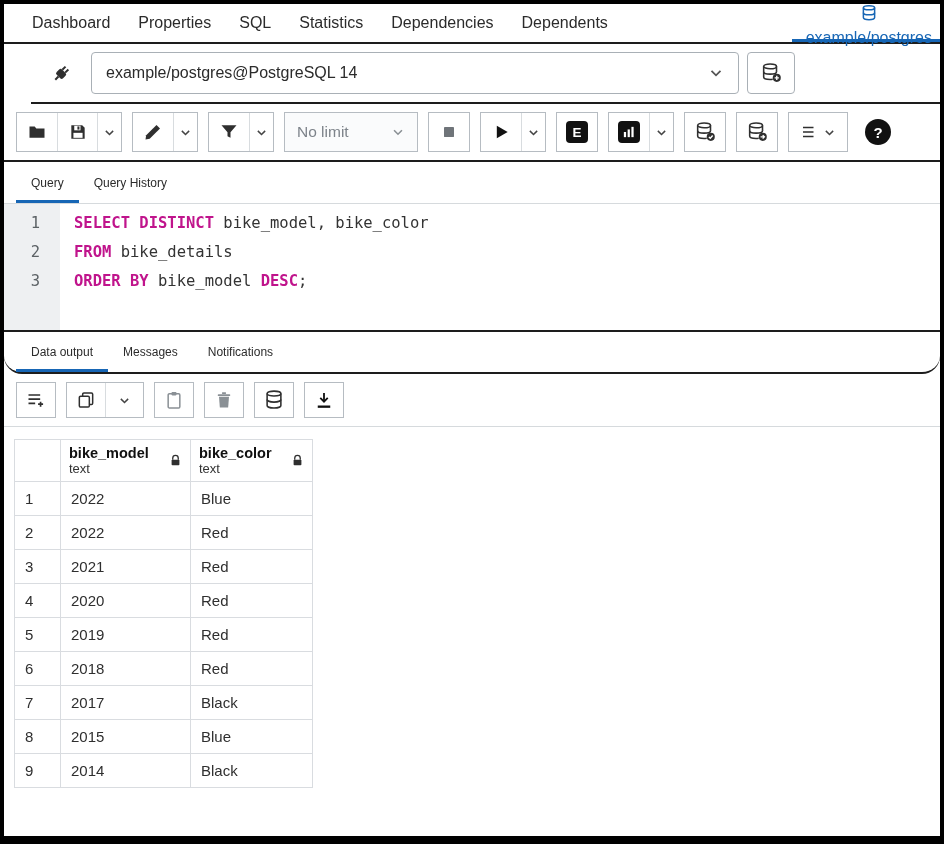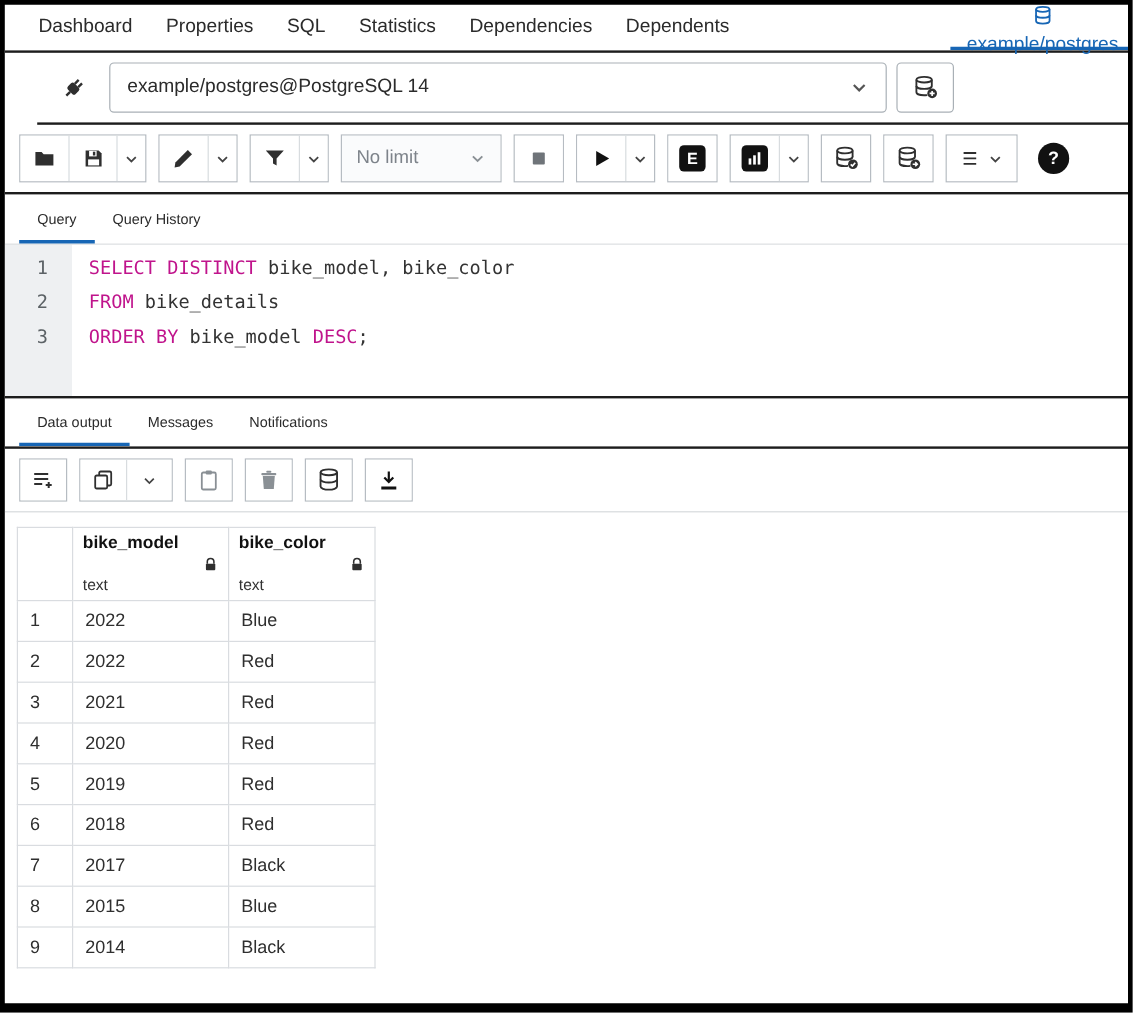--- a/index.html
+++ b/index.html
@@ -43,40 +43,40 @@
   .qtab { display: flex; align-items: center; padding: 0 15px; font-size: 12px; color: #2b2b2b; cursor: pointer; }
   .qtab.active { box-shadow: inset 0 -3px 0 #1766b5; }
 
   
   .editor { min-height: 128px; padding: 5px 0 14px; border-bottom: 2px solid #1d1d1d;
             background: linear-gradient(to right, #eef0f2 0, #eef0f2 56px, #fff 56px);
             font-family: "DejaVu Sans Mono", "Liberation Mono", monospace; font-size: 15.5px; line-height: 29px; cursor: text; }
   .eline { display: flex; }
   .gut { width: 56px; padding-right: 20px; text-align: right; color: #5c6266; }
   .code { padding-left: 14px; white-space: pre; color: #333; }
-  .kw { color: #c0148c; font-weight: normal; }
-
-  
-  .otabs { display: flex; align-items: stretch; height: 42px; padding-left: 12px; border-bottom: 2px solid #1d1d1d; }
+  .kw { color: #c0148c; font-weight: bold; }
+
+  
+  .otabs { display: flex; align-items: stretch; height: 42px; padding-left: 12px; border-bottom: 2px solid #1d1d1d; border-radius: 18px; }
 
   
   .rtool { display: flex; align-items: center; gap: 10px; padding: 8px 12px; border-bottom: 1px solid #d6dadd; }
   .tb.sm { min-width: 38px; }
 
   
   .gridwrap { padding: 12px 0 0 10px; }
   table.grid { border-collapse: collapse; font-size: 15px; }
   .grid th, .grid td { border: 1px solid #d9dce0; }
   th.corner { width: 46px; background: #fff; }
   th.colh { padding: 5px 8px; text-align: left; font-weight: normal; vertical-align: middle; background: #fff; }
   th.colh.c1 { width: 130px; }
   th.colh.c2 { width: 122px; }
   .colh-in { display: flex; align-items: center; justify-content: space-between; gap: 6px; }
   .cname { display: block; font-weight: bold; font-size: 14.5px; color: #111; }
-  .ctype { display: block; font-size: 13px; color: #333; margin-top: 19px; }
+  .ctype { display: block; font-size: 13px; color: #333; margin-top: 0; }
   td.rnum { width: 46px; padding: 8px 6px 8px 10px; color: #2f2f2f; }
   td.cell { padding: 8px 10px; color: #2f2f2f; }
 
   svg { display: block; }
 </style>
 </head>
 <body>
 
 <div class="frame">
 

